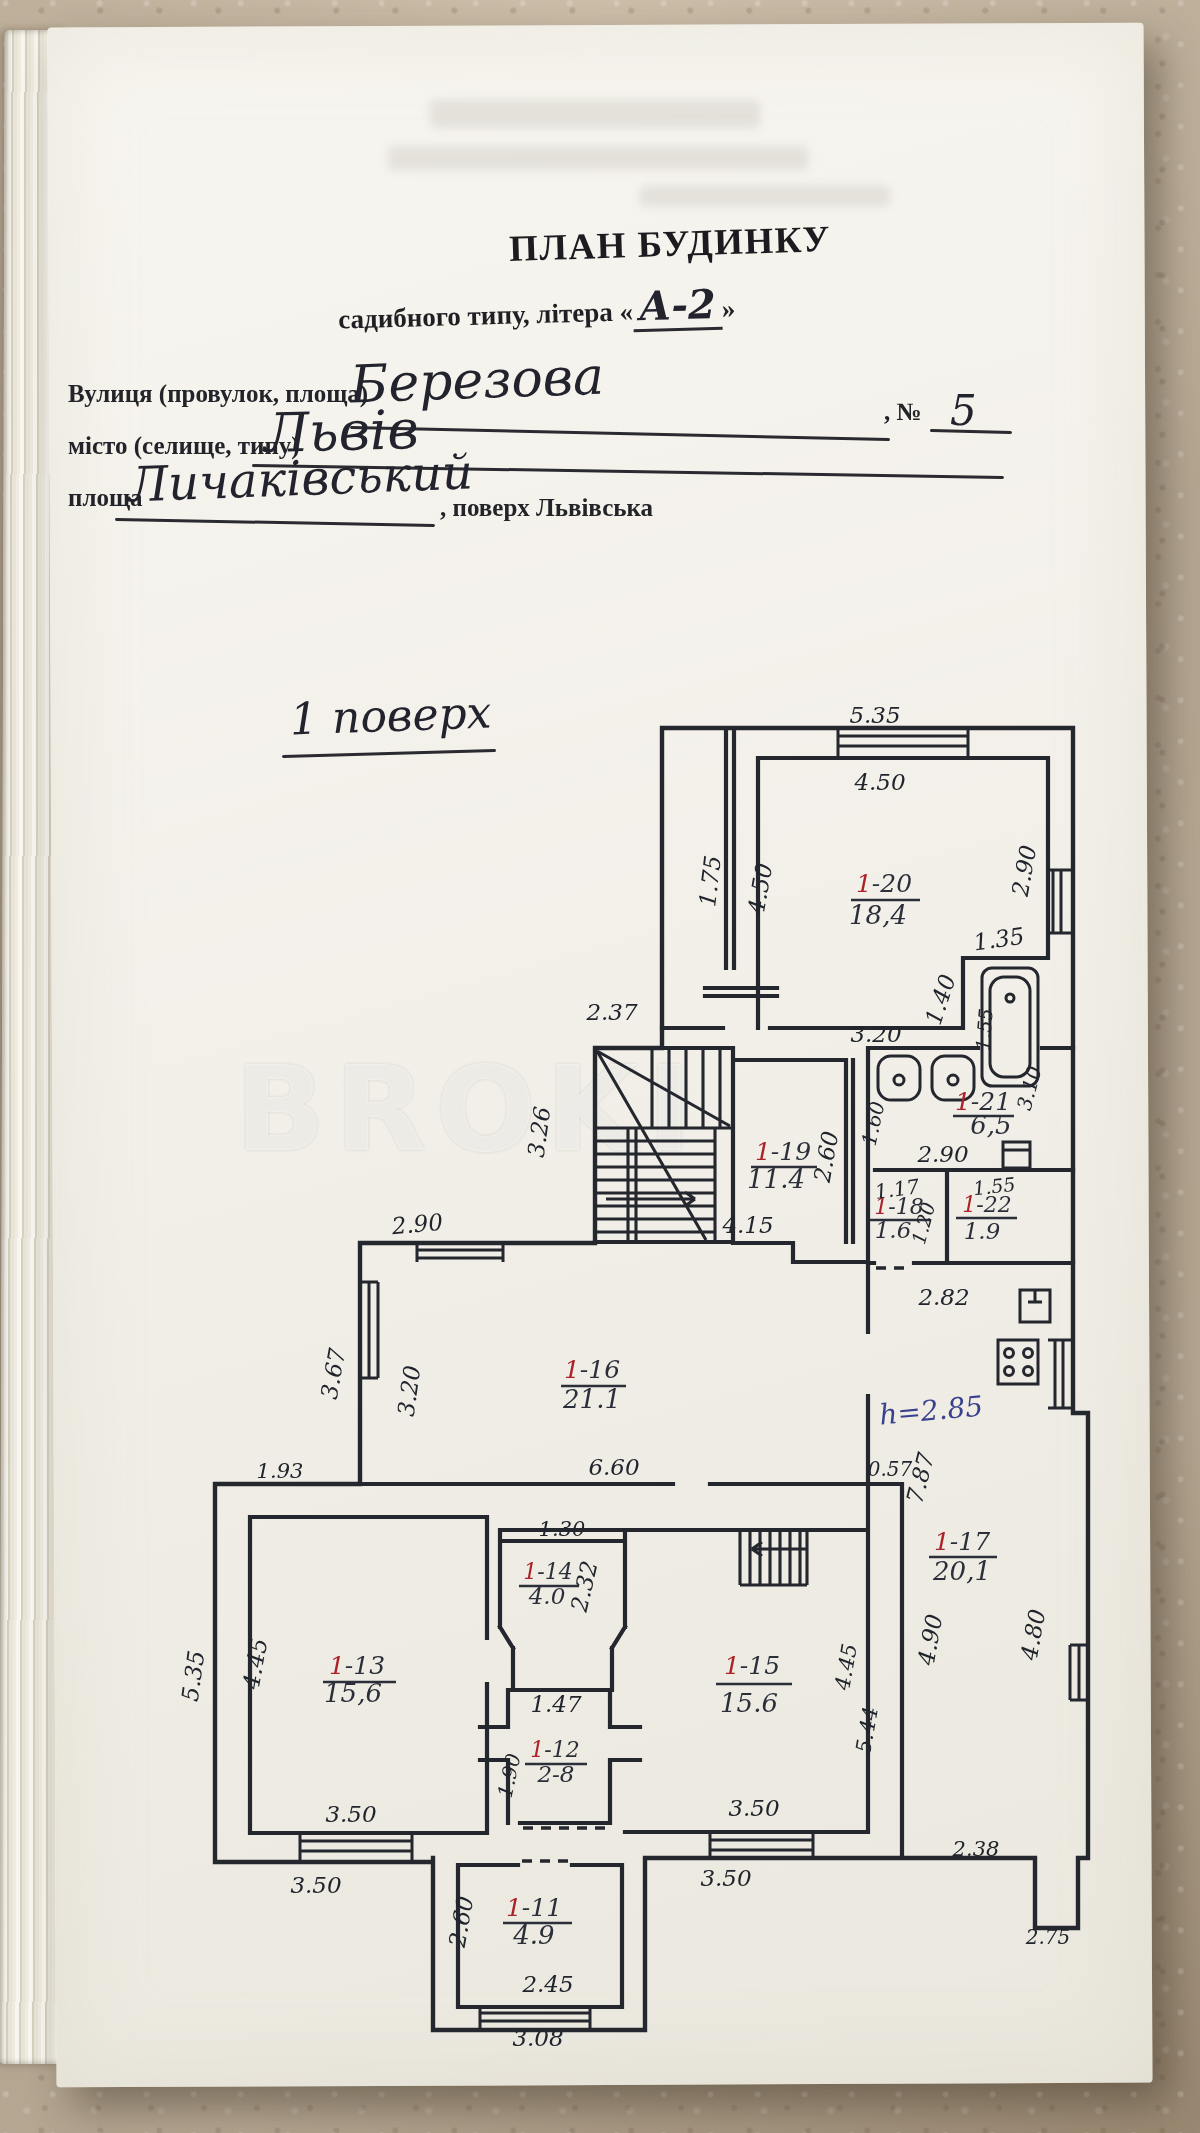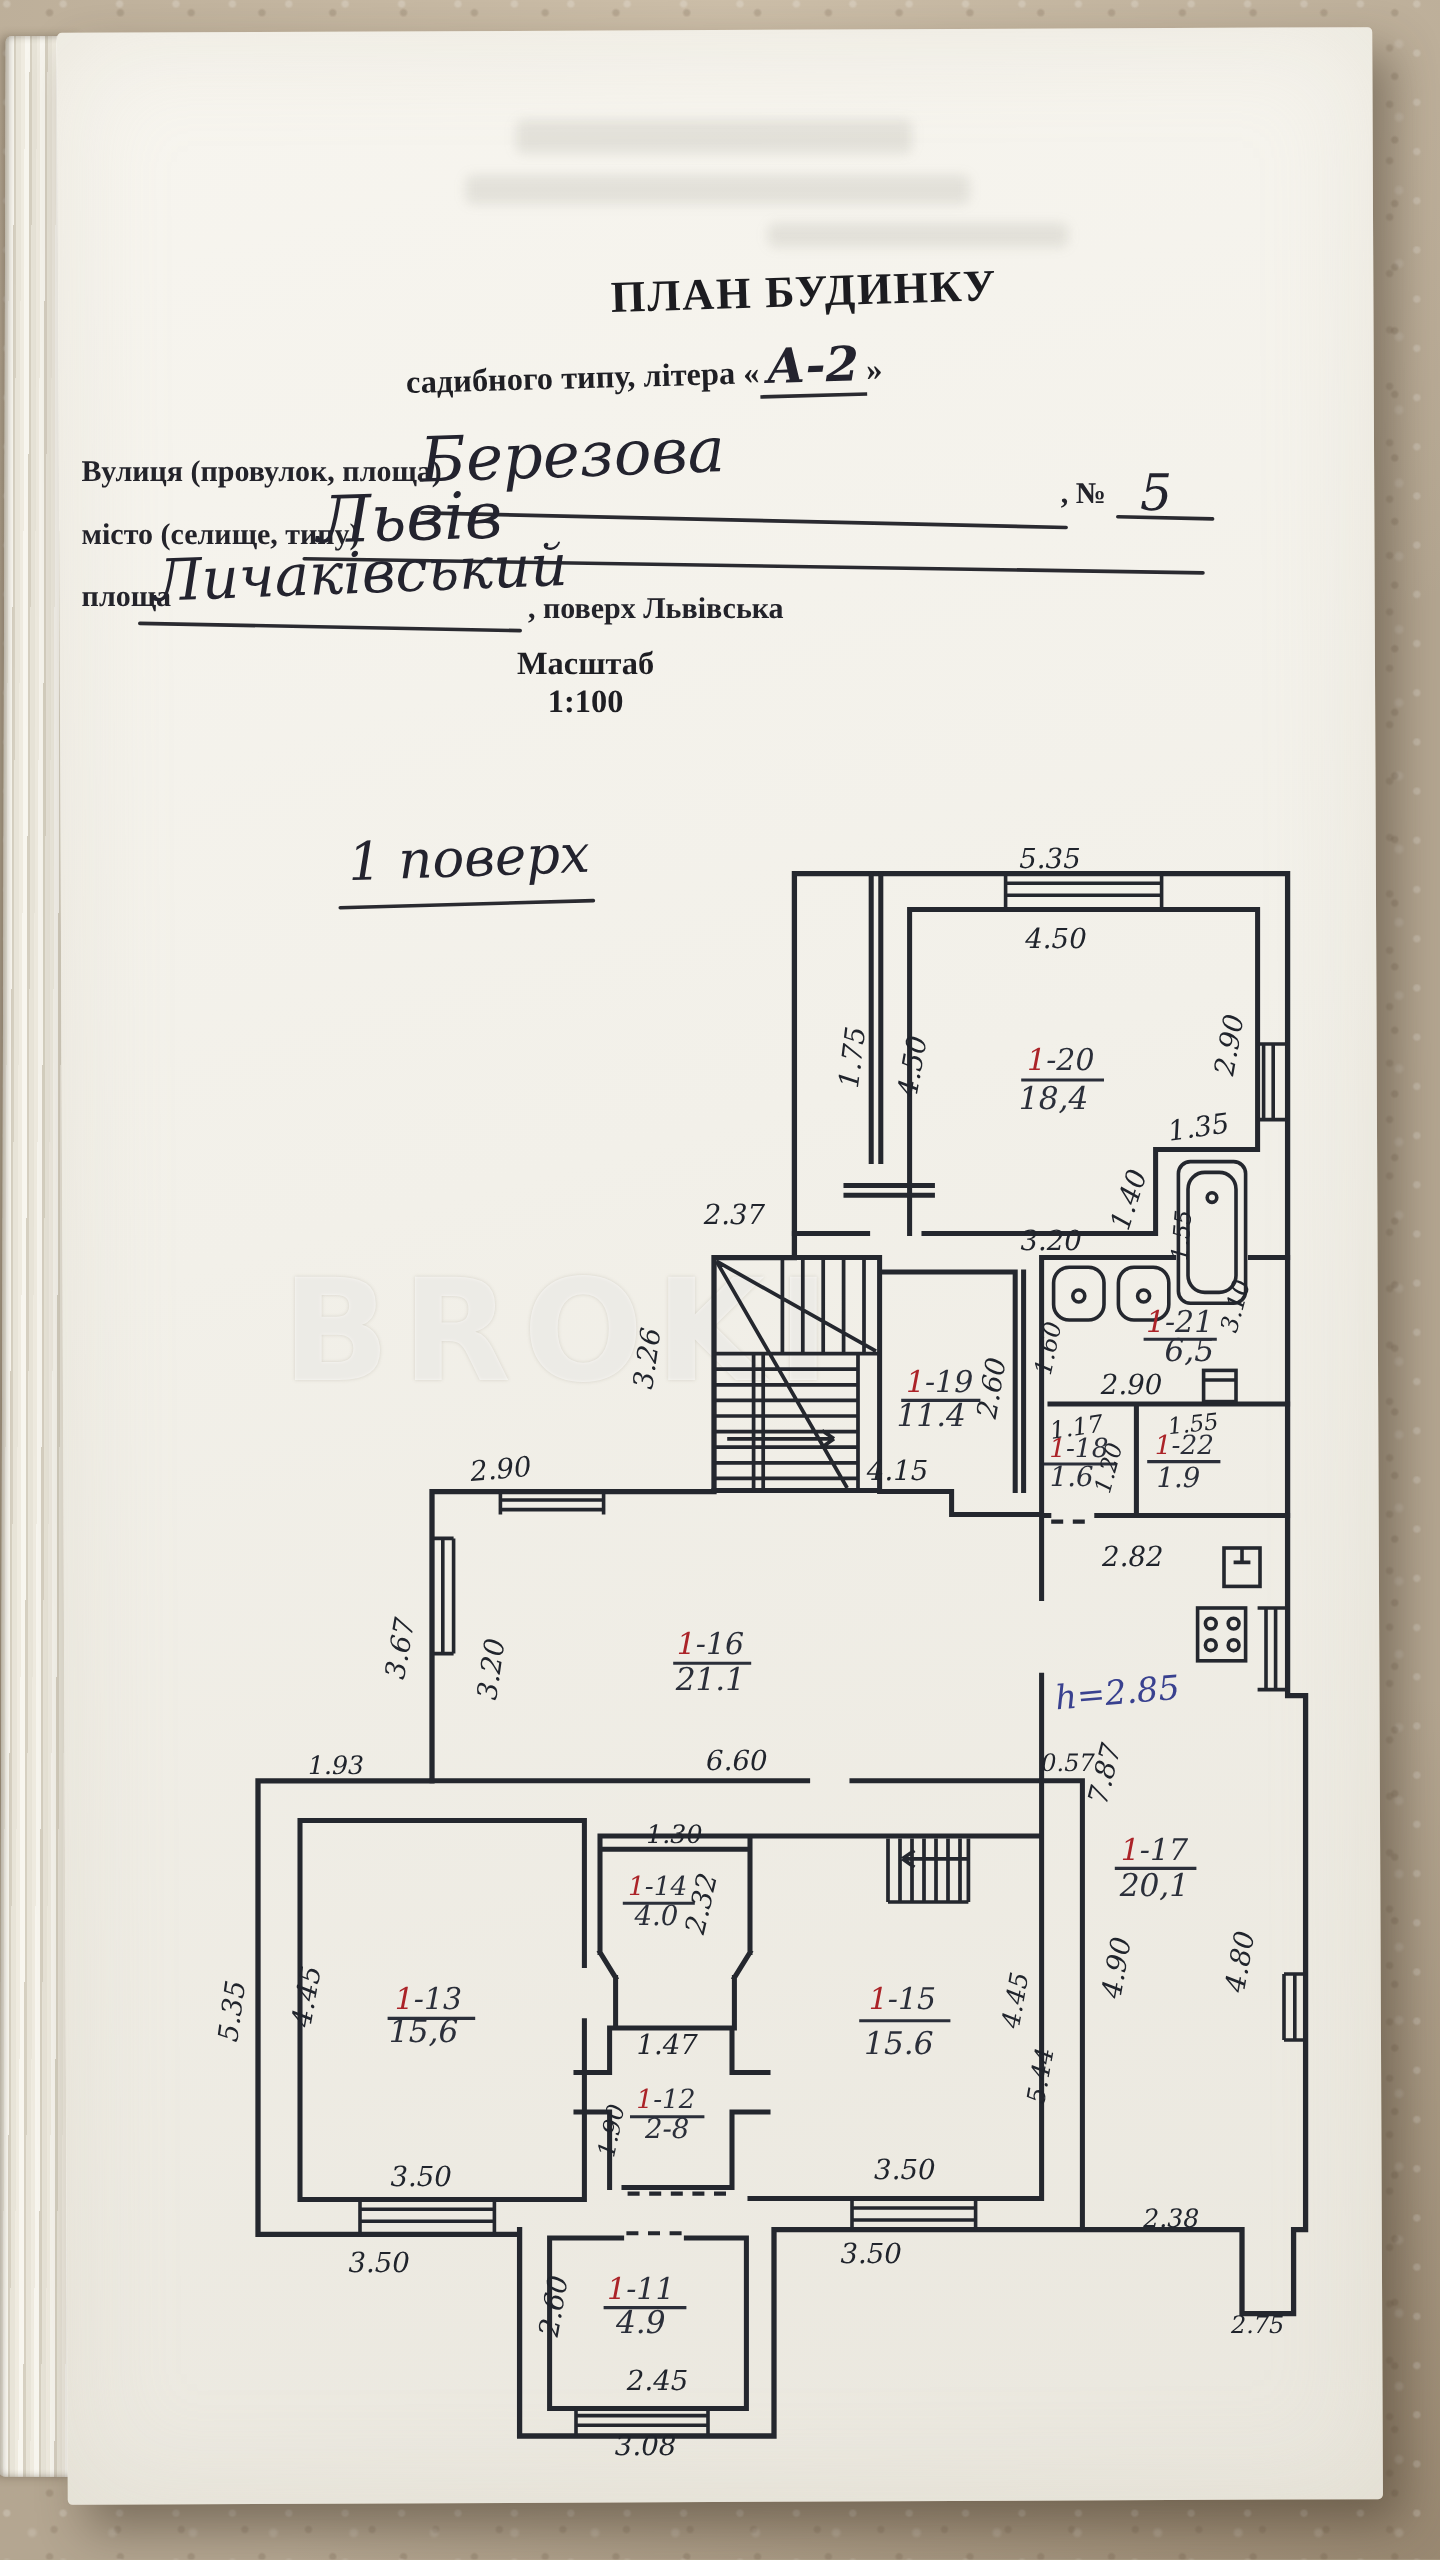--- a/index.html
+++ b/index.html
@@ -69,21 +69,20 @@
 
   <div class="abs lbl" style="left:68px;top:432px;">місто (селище, типу)</div>
   <div class="abs hand" style="left:264px;top:400px;font-size:54px;transform:rotate(-1.5deg);">Львів</div>
   <div class="abs rule" style="left:252px;top:470px;width:752px;transform:rotate(.9deg);"></div>
 
   <div class="abs lbl" style="left:68px;top:484px;">площа</div>
   <div class="abs hand" style="left:128px;top:450px;font-size:48px;transform:rotate(-2.2deg);">Личаківський</div>
   <div class="abs rule" style="left:115px;top:521px;width:320px;transform:rotate(1.1deg);"></div>
   <div class="abs lbl" style="left:440px;top:494px;">, поверх Львівська</div>
 
-  <div class="abs scale" style="left:398px;top:538px;width:180px;">Масштаб 1:100</div>
 
   <div class="abs hand" style="left:290px;top:690px;font-size:44px;transform:rotate(-2deg);">1 поверх</div>
   <div class="abs rule" style="left:282px;top:752px;width:214px;transform:rotate(-1.6deg);"></div>
 
   <div class="abs watermark" style="left:235px;top:1040px;">BROKI</div>
 
   <svg class="abs" style="left:0;top:0;" width="1200" height="2133" viewBox="0 0 1200 2133">
 
     <g stroke="#24272e" stroke-width="4.4" fill="none" stroke-linecap="square">
       <path d="M662,728 L1073,728 M1073,728 L1073,1413 M1073,1413 L1088,1413 M1088,1413 L1088,1858

